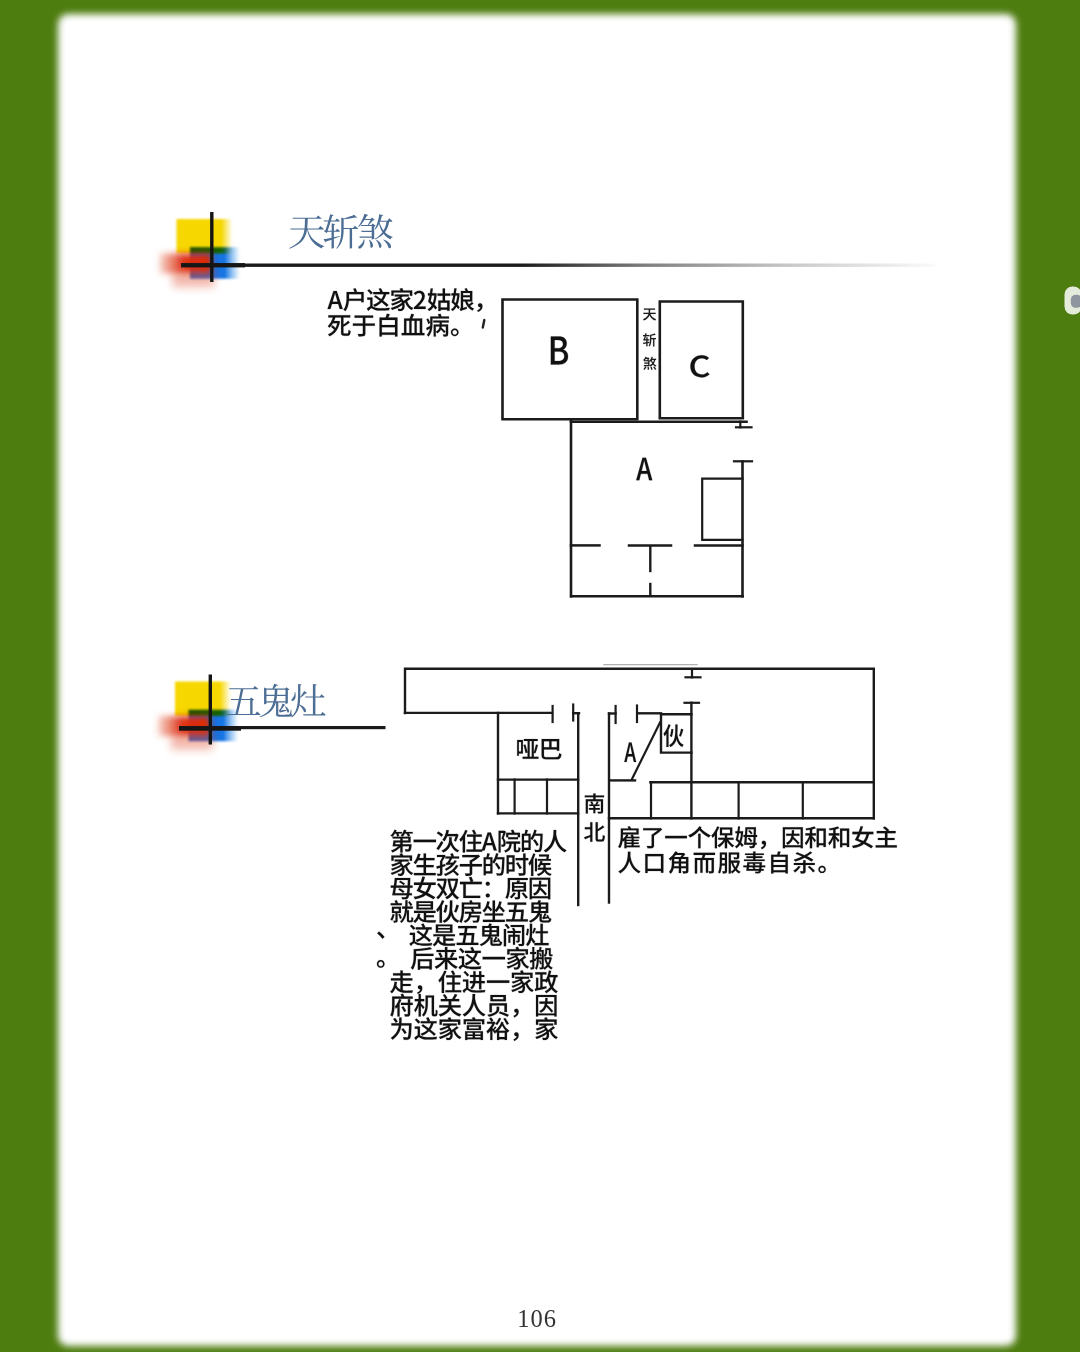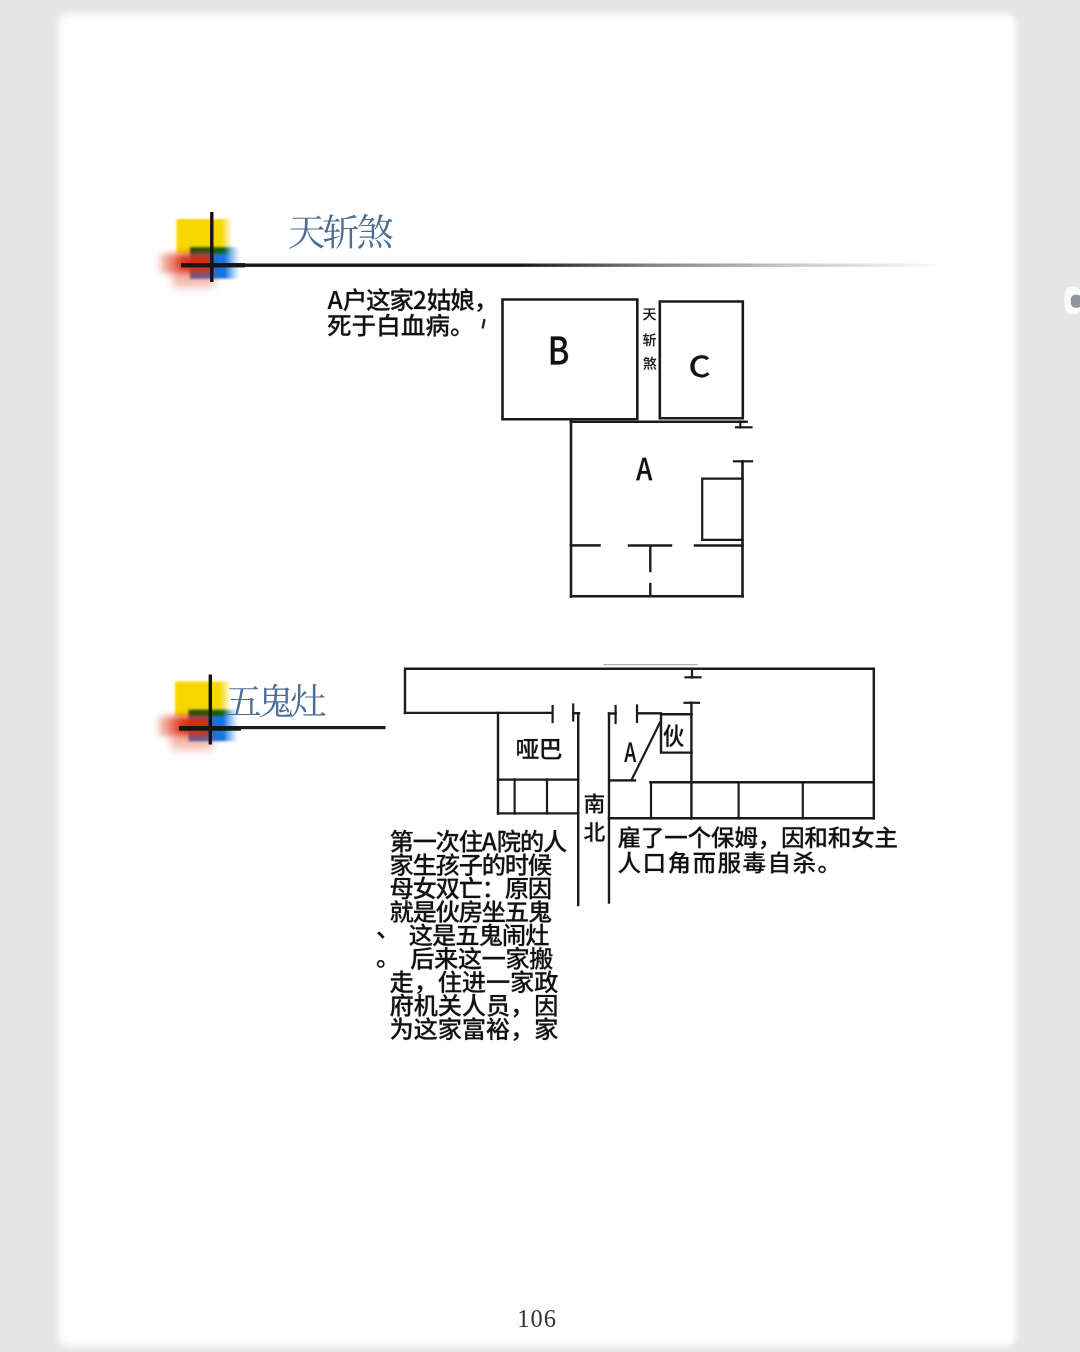--- a/index.html
+++ b/index.html
@@ -1,14 +1,14 @@
 <!DOCTYPE html>
 <html><head><meta charset="utf-8"><style>
 html,body{margin:0;padding:0}
-#pg{position:relative;width:1080px;height:1352px;background:#e5e5e5;overflow:hidden;font-family:"Liberation Sans",sans-serif}
+#pg{position:relative;width:1080px;height:1352px;background:#4d7c0f;overflow:hidden;font-family:"Liberation Sans",sans-serif}
 </style></head><body>
 <div id="pg">
 <svg width="1080" height="1352" viewBox="0 0 1080 1352" style="position:absolute;left:0;top:0">
 <rect x="58" y="14" width="958" height="1332" rx="10" fill="#ffffff" filter="url(#bpage)"></rect>
 <rect x="72" y="28" width="930" height="1304" fill="#ffffff"></rect>
 <defs>
 <linearGradient id="gradY" x1="0" y1="0" x2="1" y2="0">
  <stop offset="0" stop-color="#f6d701"></stop>
           <stop offset="0.8" stop-color="#f6d701"></stop>
           <stop offset="1" stop-color="#f6d701" stop-opacity="0"></stop>

